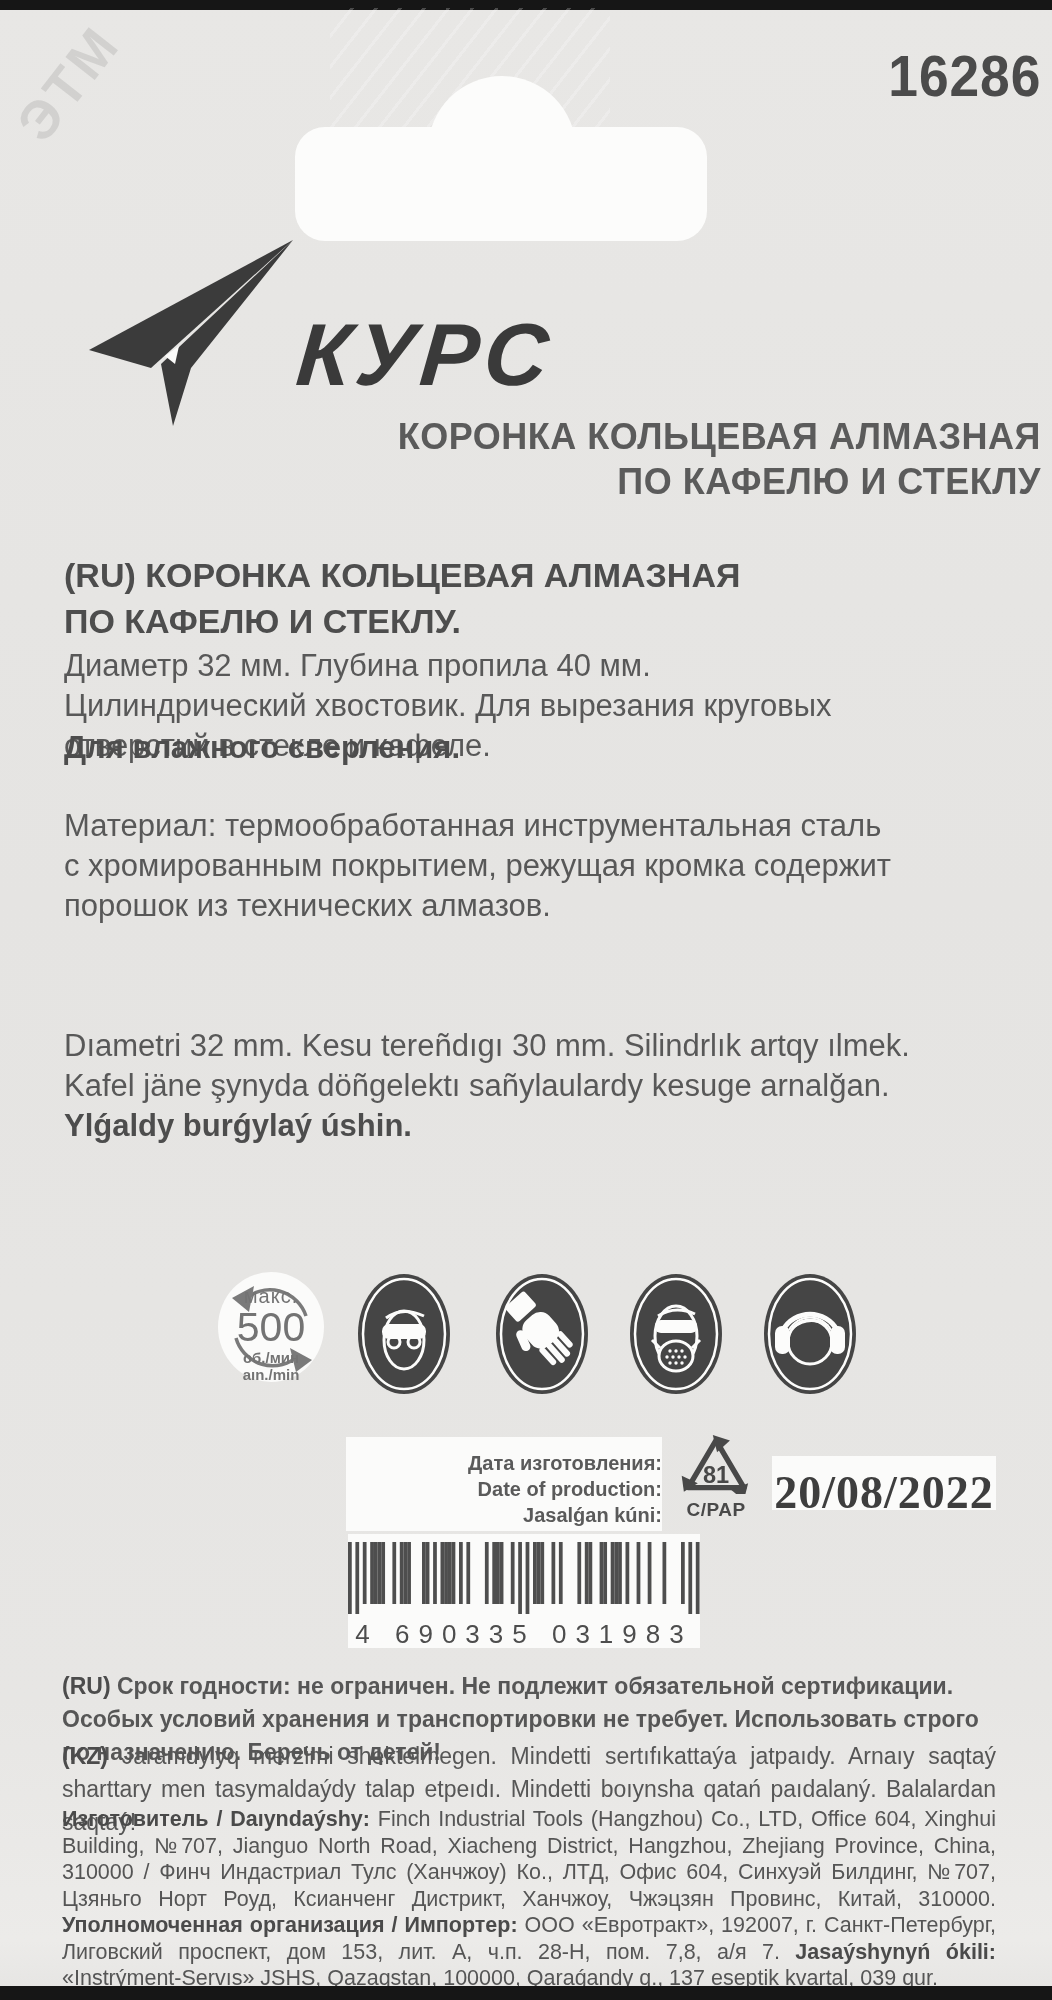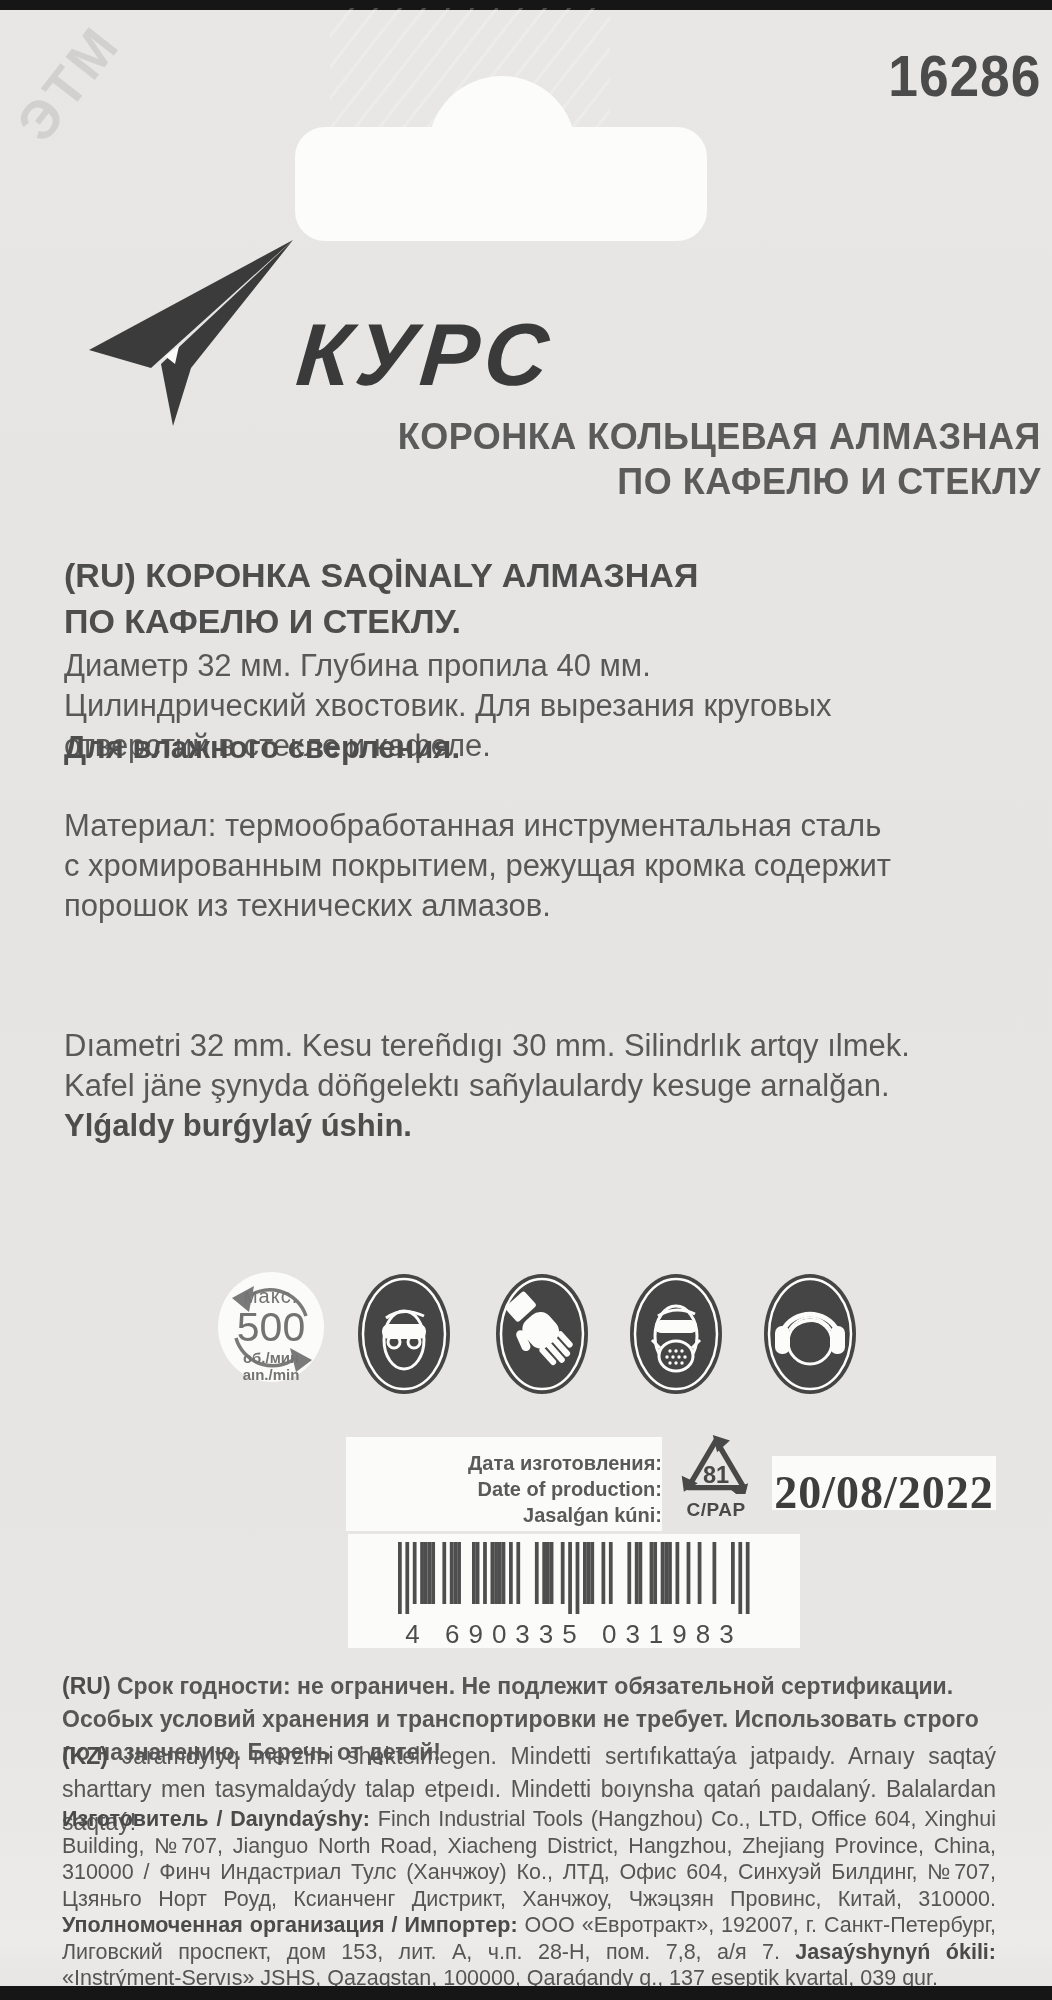--- a/index.html
+++ b/index.html
@@ -38,21 +38,21 @@
   .ppe{position:absolute;top:1272px;width:96px;height:124px;}
   .ppe.i1{left:356px;} .ppe.i2{left:494px;} .ppe.i3{left:628px;} .ppe.i4{left:762px;}
   .label-box{position:absolute;left:346px;top:1437px;width:316px;height:94px;background:#fbfbfa;
         padding:13px 0 0 18px;box-sizing:border-box;text-align:right;}
   .label-box div{font-size:20px;font-weight:700;color:#5a5a5a;line-height:26px;}
   .recycle{position:absolute;left:680px;top:1434px;width:72px;text-align:center;}
   .recycle .cpap{font-size:19px;font-weight:700;color:#494949;margin-top:1px;letter-spacing:.5px;}
   .date-box{position:absolute;left:772px;top:1456px;width:224px;height:54px;background:#fbfbfa;
         text-align:center;line-height:74px;font-family:"Liberation Serif","DejaVu Serif",serif;
         font-size:46px;font-weight:700;color:#3e3e3e;letter-spacing:1px;}
-  .barcode-box{position:absolute;left:348px;top:1534px;width:452px;height:114px;background:#fbfbfa;
+  .barcode-box{position:absolute;left:348px;top:1534px;width:352px;height:114px;background:#fbfbfa;
         text-align:center;padding-top:8px;box-sizing:border-box;}
   .bc-digits{font-size:26px;color:#4d4d4d;letter-spacing:9px;white-space:nowrap;margin-top:1px;}
   .legal{position:absolute;left:62px;width:934px;font-size:23px;color:#565656;line-height:33px;}
   .legal b{color:#4c4c4c;}
   .legal-ru{top:1670px;font-weight:bold;}
   .legal-kz{top:1740px;text-align:justify;}
   .manufacturer{position:absolute;left:62px;top:1806px;width:934px;font-size:21.5px;color:#555555;
         line-height:26.5px;text-align:justify;}
   .manufacturer b{color:#4a4a4a;}
 </style>
@@ -73,21 +73,21 @@
       <polygon points="208,2 4,112 66,130" fill="#3b3b3b"></polygon>
       <polygon points="208,2 76,126 88,188 106,130" fill="#3b3b3b"></polygon>
       <polygon points="80,118 94,108 90,126" fill="#fbfbfa"></polygon>
     </svg>
     <span class="brand-name">КУРС</span>
   </div>
 
   <div class="title">КОРОНКА КОЛЬЦЕВАЯ АЛМАЗНАЯ
 ПО КАФЕЛЮ И СТЕКЛУ</div>
 
-  <div class="col h ru-heading">(RU) КОРОНКА SAQİNALY АЛМАЗНАЯ
+  <div class="col h ru-heading">(RU) КОРОНКА КОЛЬЦЕВАЯ АЛМАЗНАЯ
 ПО КАФЕЛЮ И СТЕКЛУ.</div>
   <div class="col b ru-body1">Диаметр 32 мм. Глубина пропила 40 мм.
 Цилиндрический хвостовик. Для вырезания круговых
 отверстий в стекле и кафеле.</div>
   <div class="col bb ru-bold">Для влажного сверления.</div>
   <div class="col b ru-body2">Материал: термообработанная инструментальная сталь
 с хромированным покрытием, режущая кромка содержит
 порошок из технических алмазов.</div>
 
   <div class="col b kz-body1">Dıametri 32 mm. Kesu tereñdıgı 30 mm. Silindrlık artqy ılmek.

